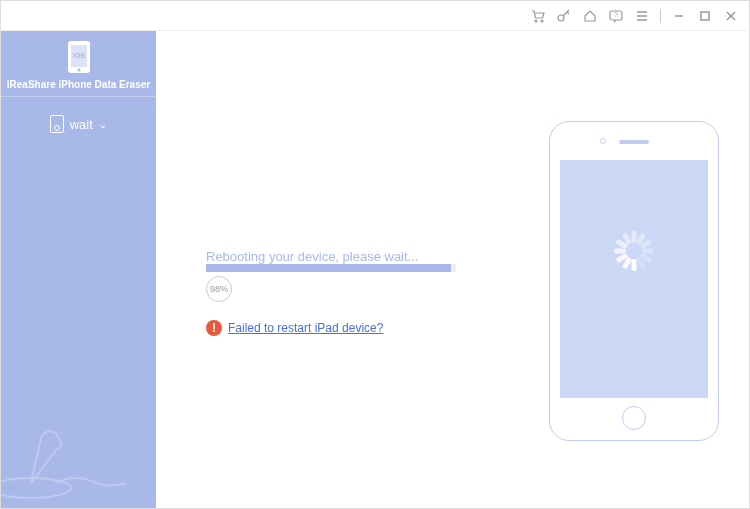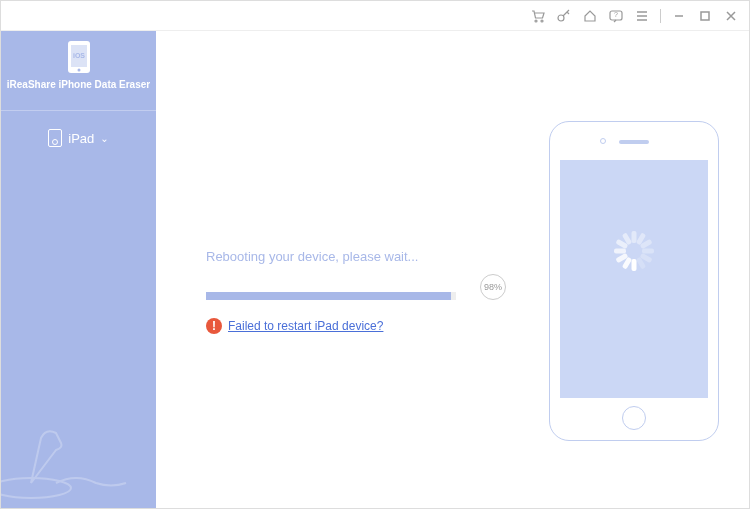--- a/index.html
+++ b/index.html
@@ -43,21 +43,21 @@
 .sidebar {
   width: 155px;
   background: #a8b8e8;
   position: relative;
   display: flex;
   flex-direction: column;
   align-items: center;
 }
 .logo-box {
   width: 100%;
-  padding: 8px 0 20px;
+  padding: 8px 0 6px;
   display: flex;
   flex-direction: column;
   align-items: center;
   border-bottom: 1px solid rgba(255,255,255,0.3);
 }
 .logo-icon {
   width: 30px;
   height: 36px;
   position: relative;
 }
@@ -113,26 +113,26 @@
 }
 .progress-area {
   position: absolute;
   left: 50px;
   top: 218px;
   width: 300px;
 }
 .status-text {
   color: #a8b8e8;
   font-size: 13px;
-  margin-bottom: 10px;
 }
 .progress-row {
   display: flex;
-  align-items: flex-end;
-  gap: 24px;
+  align-items: flex-start;
+  gap: 4px;
+  flex-direction: column;
 }
 .progress-bar {
   width: 250px;
   height: 8px;
   background: #eee;
   overflow: hidden;
 }
 .progress-fill {
   height: 100%;
   background: #a8b8e8;
@@ -299,21 +299,21 @@
             <rect x="4" y="2" width="22" height="32" rx="3" fill="#fff"></rect>
             <rect x="7" y="6" width="16" height="22" fill="#a8b8e8" opacity="0.4"></rect>
             <circle cx="15" cy="31" r="1.5" fill="#a8b8e8"></circle>
             <text x="15" y="19" font-size="7" fill="#a8b8e8" text-anchor="middle" font-weight="bold">iOS</text>
           </svg>
       </div>
       <div class="brand-text">iReaShare iPhone Data Eraser</div>
     </div>
     <div class="device-selector">
       <div class="device-icon-sm"></div>
-      <span>iPad</span>
+      <span>wait</span>
       <span class="chevron-down">⌄</span>
     </div>
     <svg class="sidebar-deco" viewBox="0 0 155 120">
       <ellipse cx="30" cy="100" rx="40" ry="10" fill="none" stroke="#fff" stroke-width="2"></ellipse>
       <path d="M30 95 L40 50 Q45 40 55 45 L60 55 Q62 60 55 62 Z" fill="none" stroke="#fff" stroke-width="2"></path>
       <path d="M55 95 q20 -10 40 0 q15 5 30 0" fill="none" stroke="#fff" stroke-width="2"></path>
     </svg>
   </div>
 
   <div class="content">

